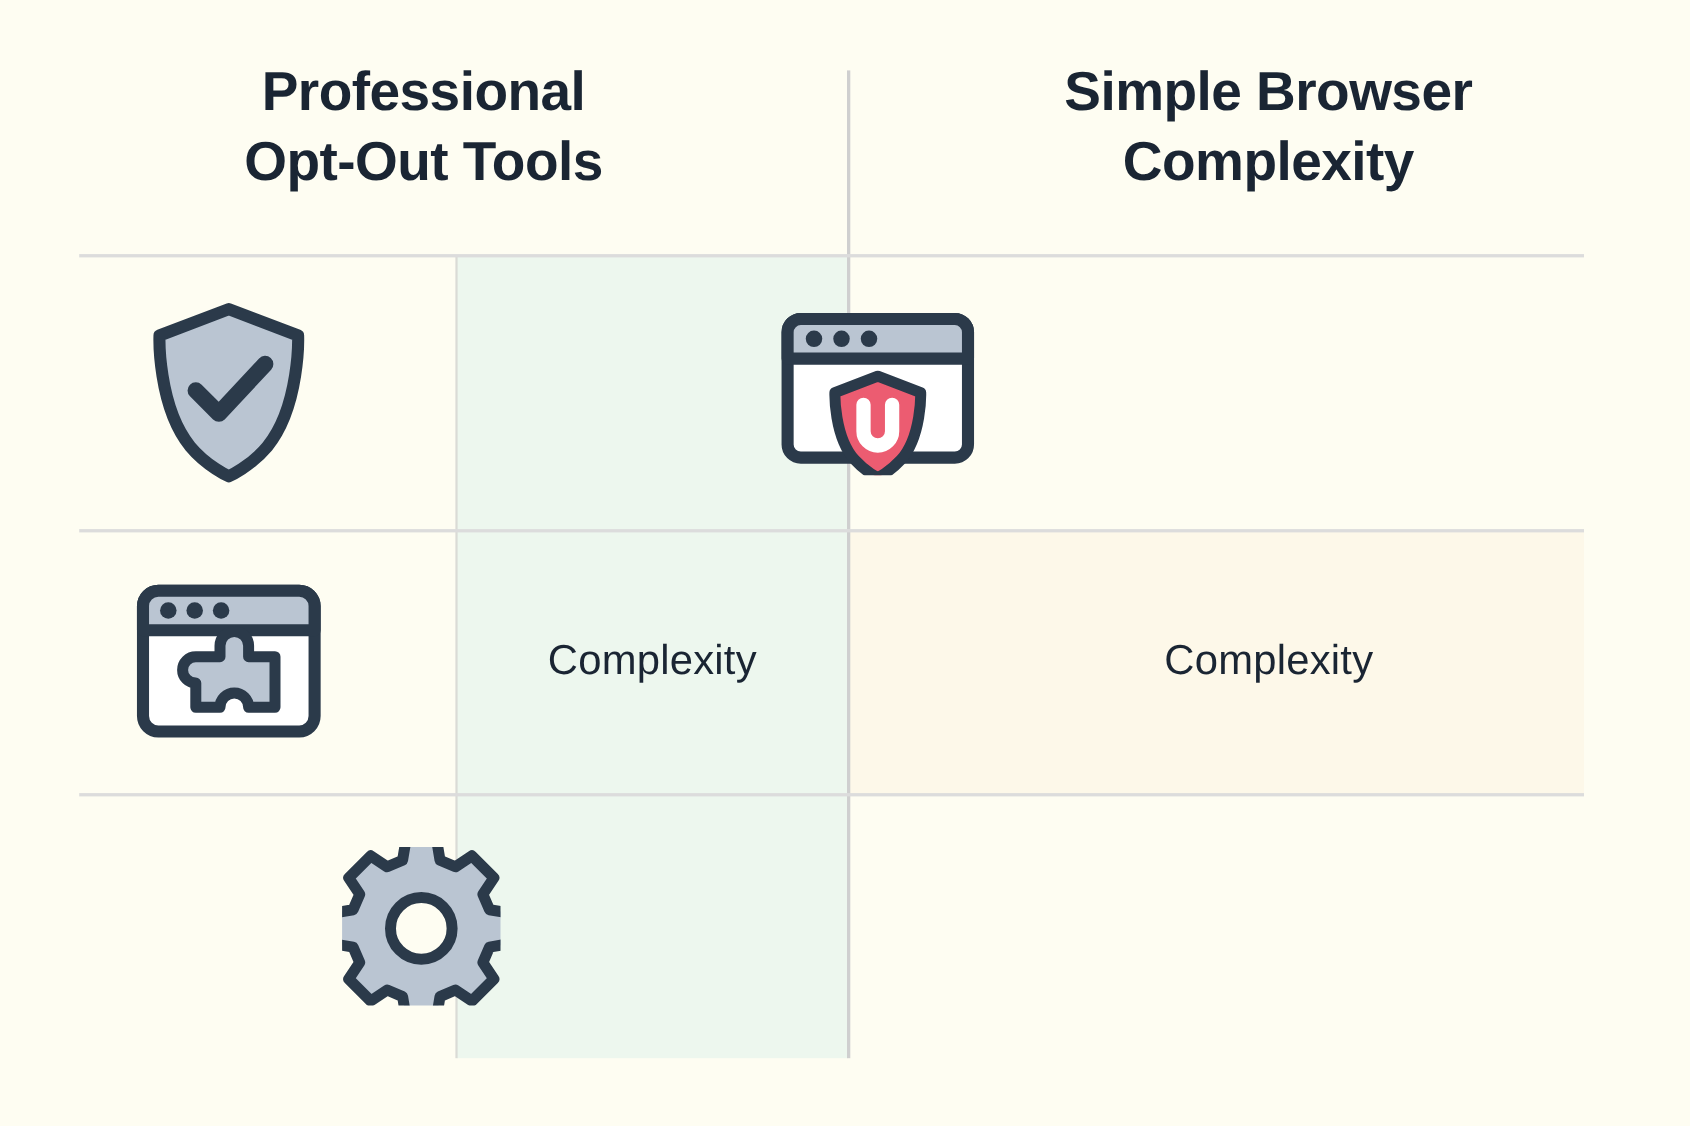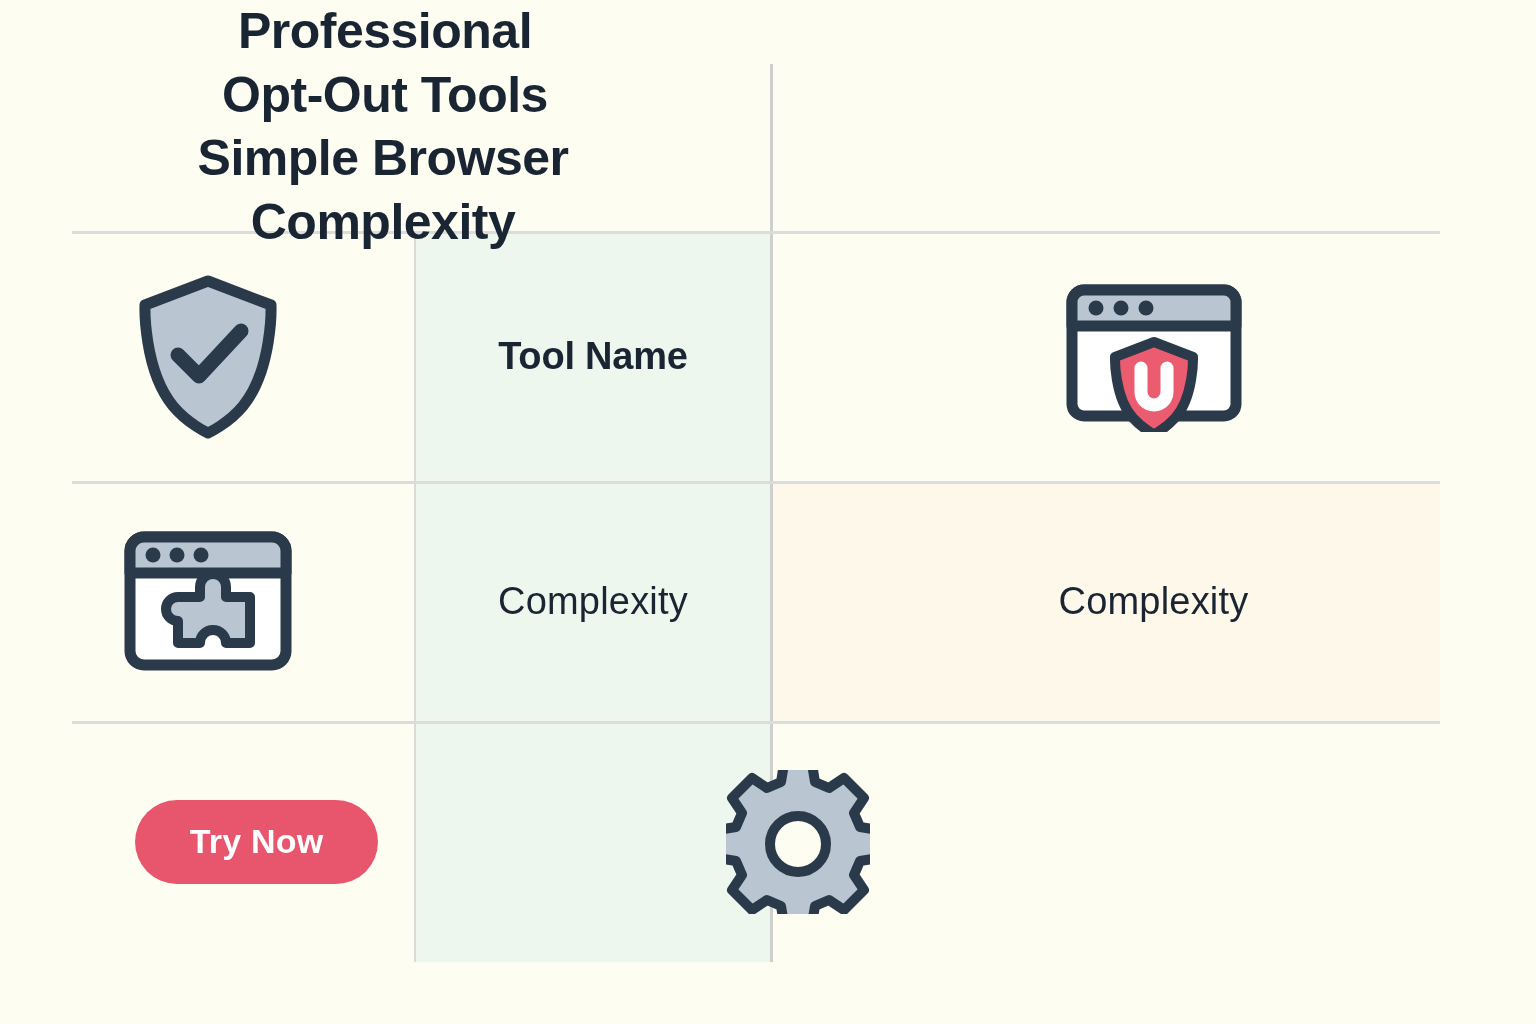--- a/index.html
+++ b/index.html
@@ -72,21 +72,20 @@
   }
 
   
   .header-row {
     position: absolute;
     left: 0;
     top: 0;
     width: 1536px;
     height: 231px;
     display: flex;
-    flex-direction: column;
   }
   .header-cell {
     display: flex;
     align-items: center;
     justify-content: center;
     text-align: center;
   }
   .header-cell.left  { width: 770px; }
   .header-cell.right { width: 766px; }
 
@@ -189,23 +188,20 @@
       <div class="cell col-left">
         <span class="icon-wrap">
           <svg width="150" height="168" viewBox="0 0 150 168">
             <path d="M75 8 L138 32 C138 32 140 96 110 133 C95 151 75 160 75 160
                      C75 160 55 151 40 133 C10 96 12 32 12 32 Z" fill="#BAC5D2" stroke="#2B3A4A" stroke-width="11" stroke-linejoin="round"></path>
             <path d="M45 82 L66 103 L108 58" fill="none" stroke="#2B3A4A" stroke-width="15" stroke-linecap="round" stroke-linejoin="round"></path>
           </svg>
         </span>
       </div>
 
-      <div class="cell col-center">
-        <span class="label bold">Tool Name</span>
-      </div>
 
       <div class="cell col-right">
         <span class="icon-wrap">
           <svg width="182" height="150" viewBox="0 0 182 150">
             <rect x="9" y="8" width="164" height="126" rx="12" fill="#FFFFFF" stroke="#2B3A4A" stroke-width="11"></rect>
             <path d="M9 44 L9 20 a12 12 0 0 1 12 -12 L161 8 a12 12 0 0 1 12 12 L173 44 Z" fill="#BAC5D2" stroke="#2B3A4A" stroke-width="11" stroke-linejoin="round"></path>
             <circle cx="33" cy="26" r="7.5" fill="#2B3A4A"></circle>
             <circle cx="58" cy="26" r="7.5" fill="#2B3A4A"></circle>
             <circle cx="83" cy="26" r="7.5" fill="#2B3A4A"></circle>
             <path d="M91 60 L130 75 C130 75 131 115 112 136 C101 148 91 152 91 152
@@ -237,23 +233,20 @@
         <span class="label regular">Complexity</span>
       </div>
 
       <div class="cell col-right">
         <span class="label regular">Complexity</span>
       </div>
     </div>
 
     <div class="row row3">
 
-      <div class="cell col-left align-start">
-        <button class="cta">Try Now</button>
-      </div>
 
 
       <div class="cell col-right">
         <span class="icon-wrap">
           <svg width="144" height="144" viewBox="0 0 144 144">
             <path d="M58 8 L86 8 L89 26 L103 32 L118 22 L138 42 L128 57 L134 71
                      L152 74 L152 102 L134 105 L128 119 L138 134 L118 154 L103 144
                      L89 150 L86 168 L58 168 L55 150 L41 144 L26 154 L6 134 L16 119
                      L10 105 L-8 102 L-8 74 L10 71 L16 57 L6 42 L26 22 L41 32 L55 26 Z" transform="translate(0,-14) scale(1)" fill="#BAC5D2" stroke="#2B3A4A" stroke-width="10" stroke-linejoin="round"></path>
             <circle cx="72" cy="74" r="28" fill="#FEFDF2" stroke="#2B3A4A" stroke-width="10"></circle>

